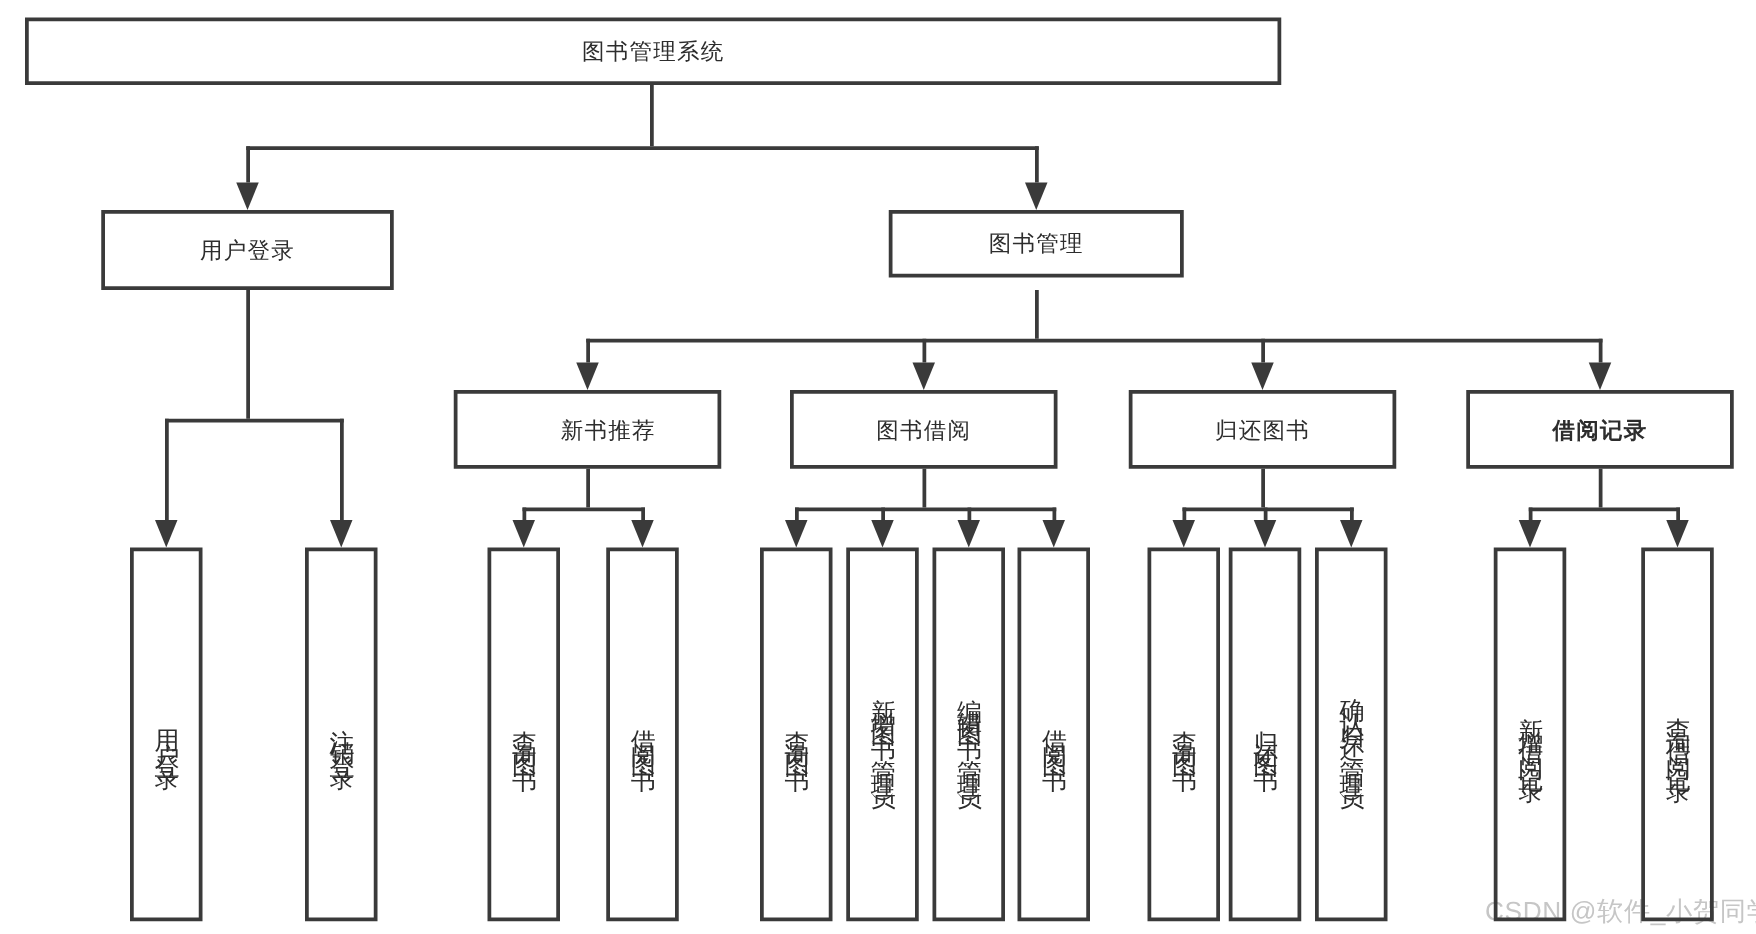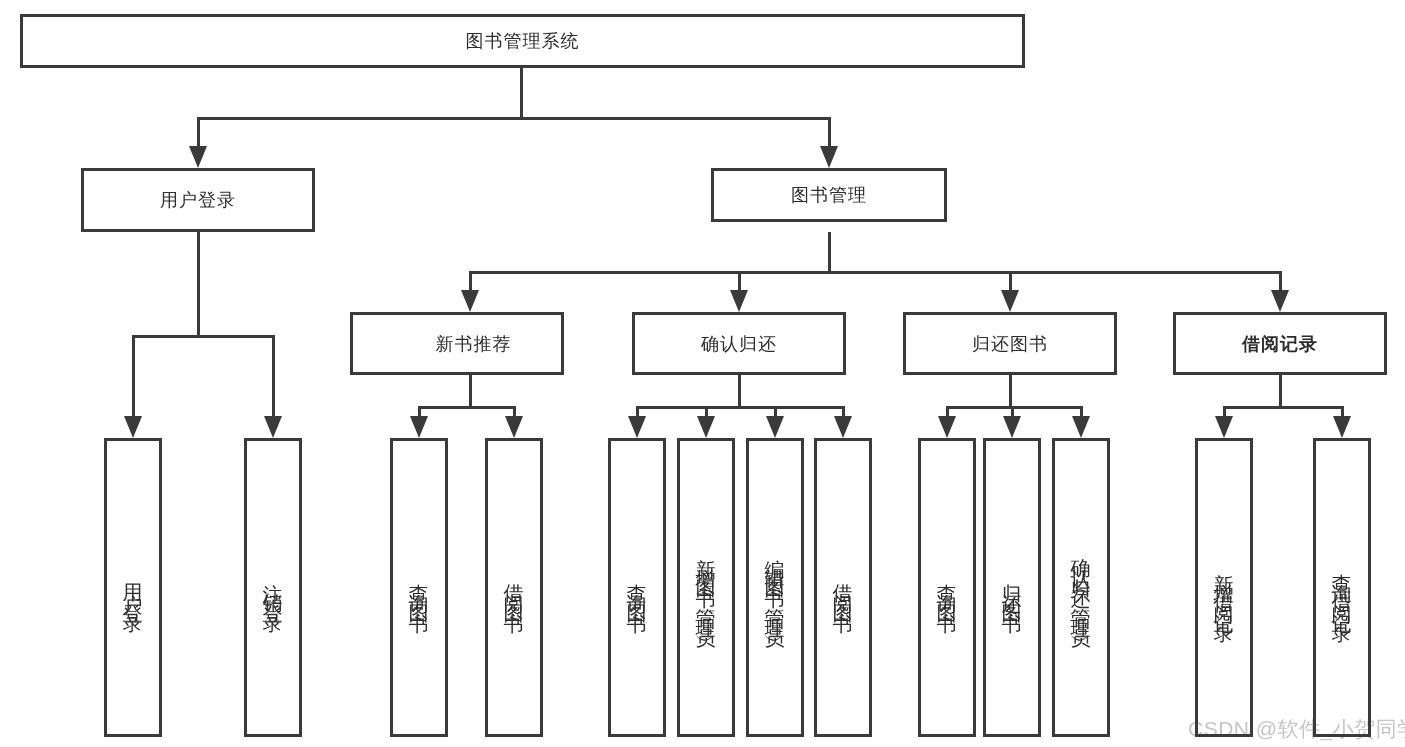--- a/index.html
+++ b/index.html
@@ -89,22 +89,22 @@
   <div class="hline" style="left:469px; top:271px; width:813px; height:3px;"></div>
   <div class="vline" style="left:469px; top:271px; width:3px; height:19px;"></div>
   <div class="arrow" style="left:461px; top:290px;"></div>
   <div class="vline" style="left:738px; top:271px; width:3px; height:19px;"></div>
   <div class="arrow" style="left:730px; top:290px;"></div>
   <div class="vline" style="left:1009px; top:271px; width:3px; height:19px;"></div>
   <div class="arrow" style="left:1001px; top:290px;"></div>
   <div class="vline" style="left:1279px; top:271px; width:3px; height:19px;"></div>
   <div class="arrow" style="left:1271px; top:290px;"></div>
 
-  <div class="box hnode" style="left:350px; top:312px; width:214px; height:63px;padding-left:33px;">新书推荐</div>
-  <div class="box hnode" style="left:632px; top:312px; width:214px; height:63px;">确认归还</div>
+  <div class="box hnode" style="left:363px; top:312px; width:214px; height:63px;padding-left:33px;">新书推荐</div>
+  <div class="box hnode" style="left:632px; top:312px; width:214px; height:63px;">图书借阅</div>
   <div class="box hnode" style="left:903px; top:312px; width:214px; height:63px;">归还图书</div>
   <div class="box hnode" style="left:1173px; top:312px; width:214px; height:63px;font-weight:bold;">借阅记录</div>
 
   <div class="vline" style="left:469px; top:375px; width:3px; height:31px;"></div>
   <div class="hline" style="left:418px; top:406px; width:98px; height:3px;"></div>
   <div class="vline" style="left:418px; top:406px; width:3px; height:10px;"></div>
   <div class="arrow" style="left:410px; top:416px;"></div>
   <div class="vline" style="left:513px; top:406px; width:3px; height:10px;"></div>
   <div class="arrow" style="left:505px; top:416px;"></div>
 

